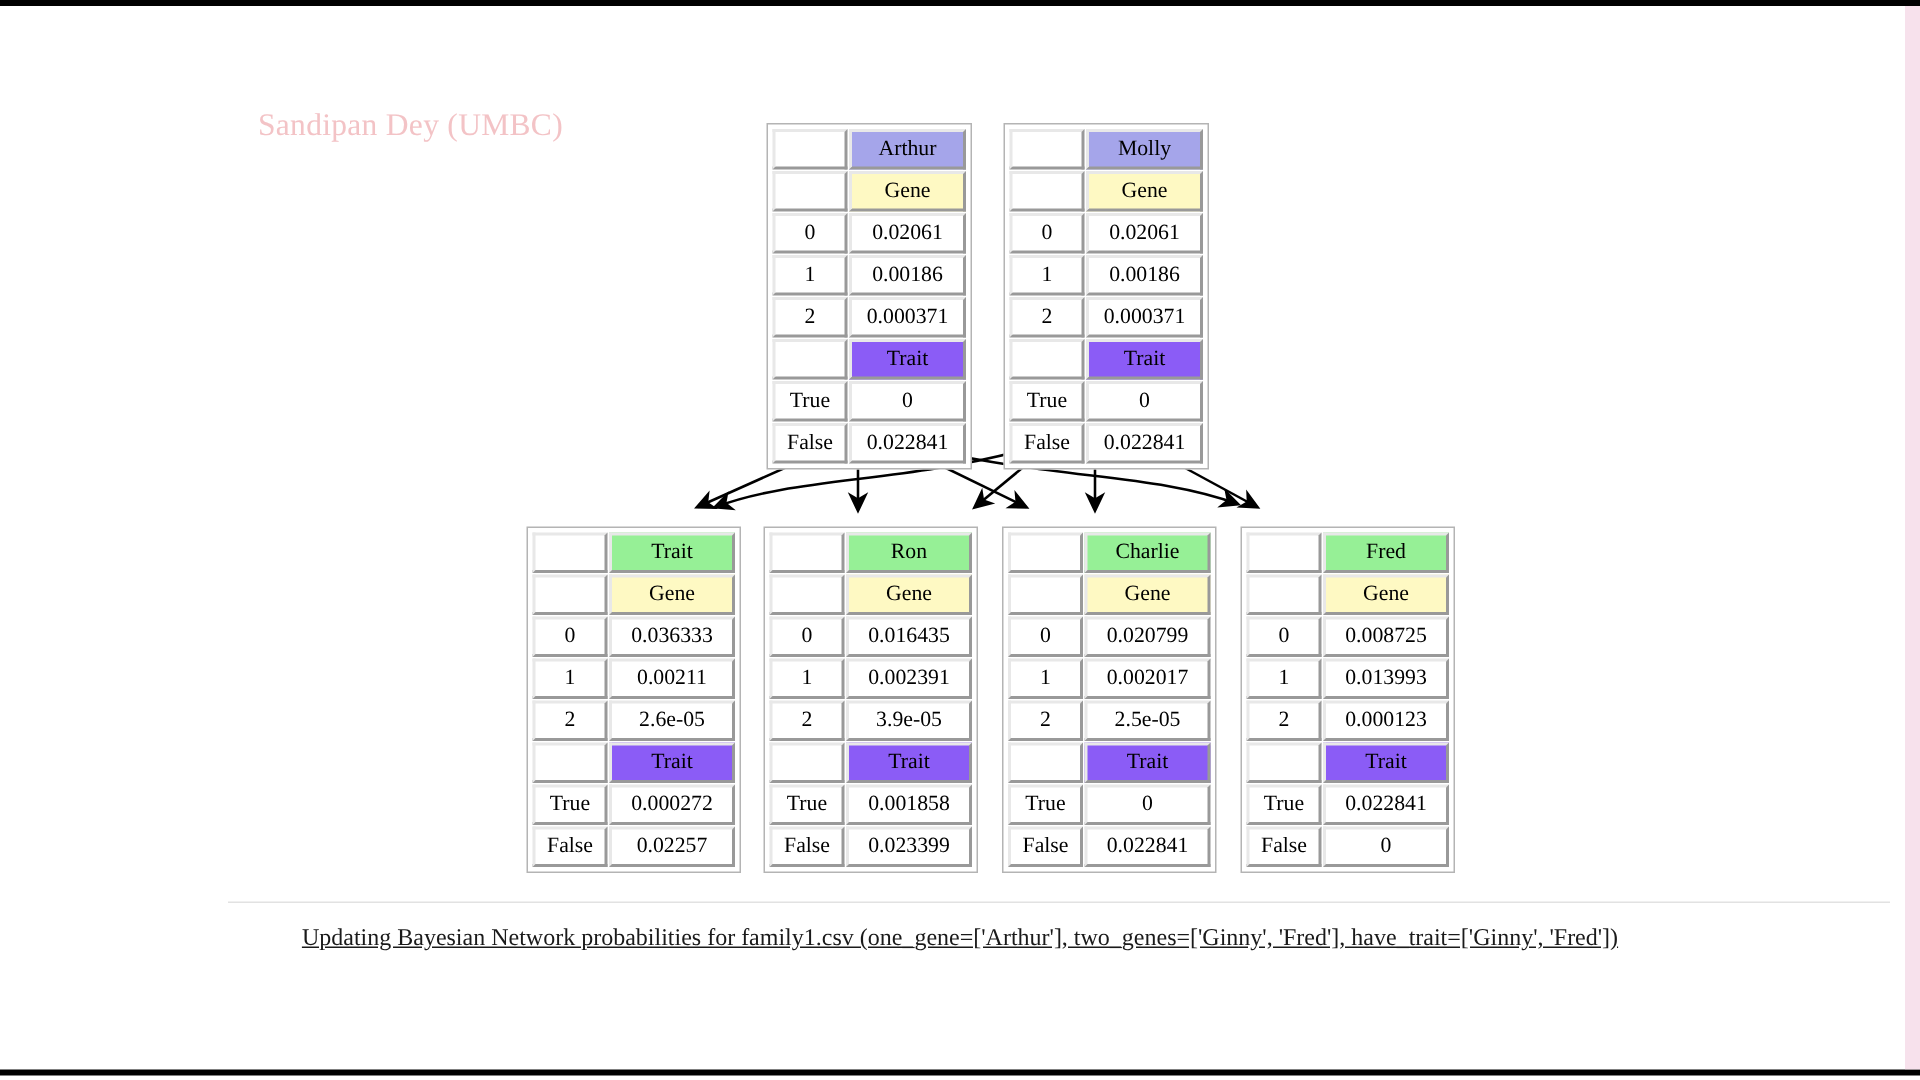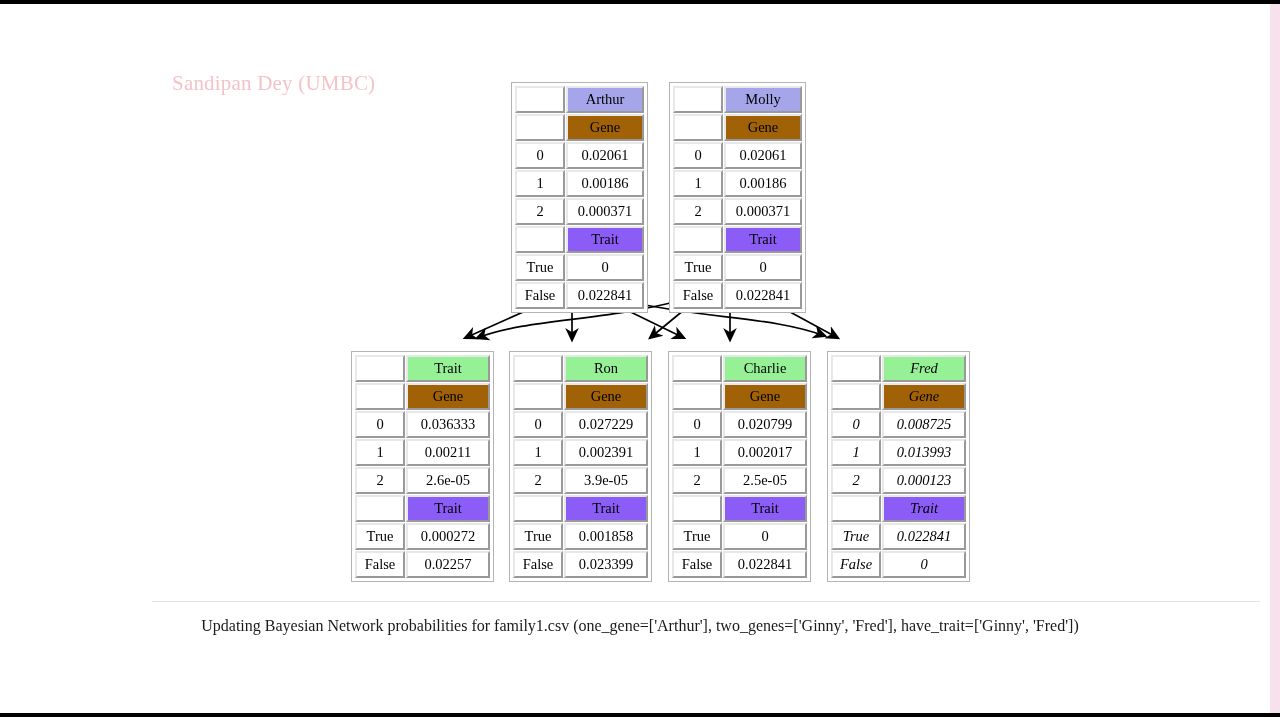--- a/index.html
+++ b/index.html
@@ -91,41 +91,42 @@
     padding: 2px 1px;
     white-space: nowrap;
     overflow: hidden;
   }
   .node td.lbl   { width: 44px; }
   .node td.val   { width: 72px; }
   .node.wide td.val { width: 78px; }
 
   td.name-parent { background: #a5a5ea; }
   td.name-child  { background: #96f096; }
-  td.gene-hdr    { background: #a16207; }
+  td.gene-hdr    { background: #fef9c3; }
   td.trait-hdr   { background: #8b5cf6; }
 
   
   .caption-rule {
     position: absolute;
     left: 152px;
     top: 601px;
     width: 1108px;
     height: 1px;
     background: #e2e2e2;
   }
   .caption {
     position: absolute;
     left: 0;
     top: 617px;
     width: 1280px;
     text-align: center;
     font-size: 16px;
     color: #1a1a1a;
     white-space: nowrap;
+    text-decoration: underline;
   }
 </style>
 </head>
 <body>
 
 <div class="bar-top"></div>
 <div class="bar-bottom"></div>
 <div class="edge-strip"></div>
 
 <div class="watermark">Sandipan Dey (UMBC)</div>
@@ -273,21 +274,21 @@
           <tr>
         <td class="lbl"></td>
         <td class="val name-child">Ron</td>
       </tr>
       <tr>
         <td class="lbl"></td>
         <td class="val gene-hdr">Gene</td>
       </tr>
       <tr>
         <td class="lbl">0</td>
-        <td class="val">0.027229</td>
+        <td class="val">0.016435</td>
       </tr>
       <tr>
         <td class="lbl">1</td>
         <td class="val">0.002391</td>
       </tr>
       <tr>
         <td class="lbl">2</td>
         <td class="val">3.9e-05</td>
       </tr>
       <tr>
@@ -338,21 +339,21 @@
         <td class="val">0</td>
       </tr>
       <tr>
         <td class="lbl">False</td>
         <td class="val">0.022841</td>
       </tr>
     </tbody>
       </table>
   </div>
 
-  <div class="node wide" style="left:817px; top:351px;font-style:italic;">
+  <div class="node wide" style="left:817px; top:351px;">
     <table>
       <tbody>
           <tr>
         <td class="lbl"></td>
         <td class="val name-child">Fred</td>
       </tr>
       <tr>
         <td class="lbl"></td>
         <td class="val gene-hdr">Gene</td>
       </tr>

